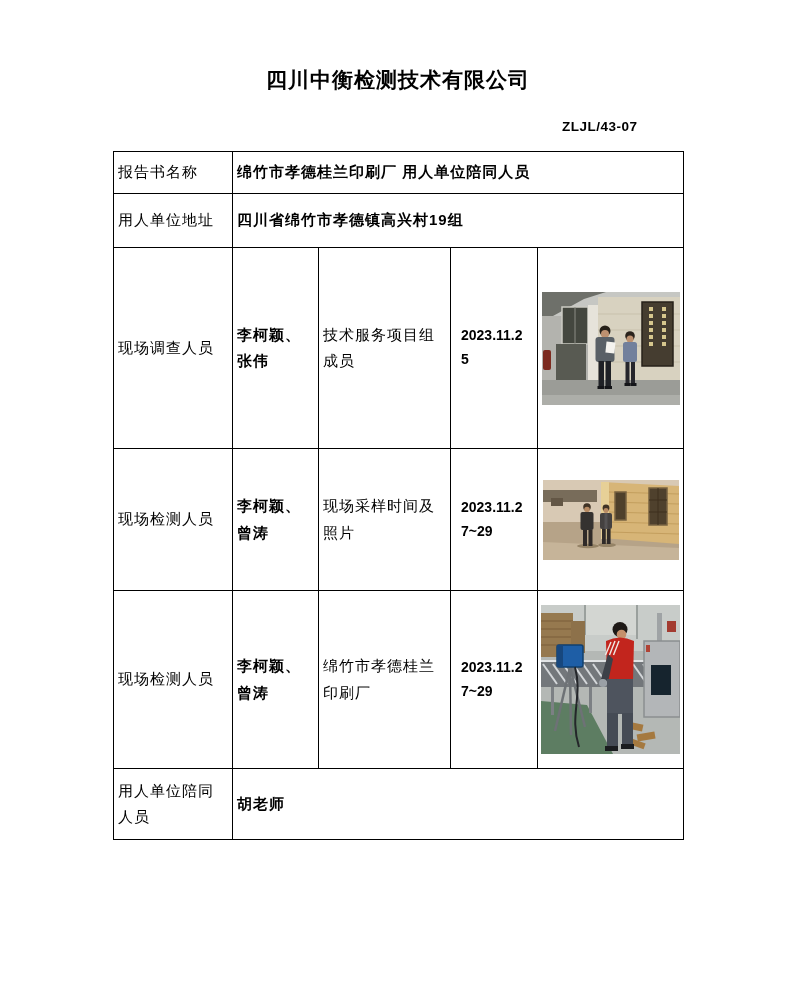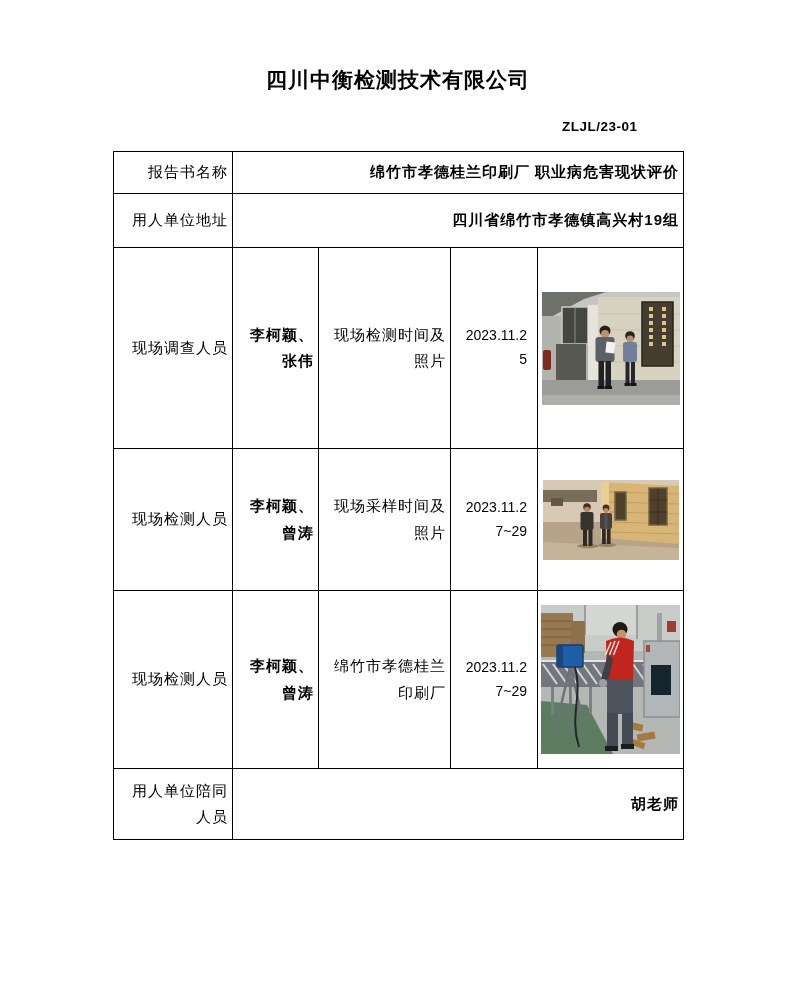--- a/index.html
+++ b/index.html
@@ -16,78 +16,78 @@
   }
   .form-title-row { position: absolute; left: 113px; top: 111px; width: 570px; height: 32px; }
   .form-title { position: absolute; left: 97px; top: 0; font-size: 21px; font-weight: 700; letter-spacing: 0.5px; }
   .doc-code  { position: absolute; left: 449px; top: 8px; font-size: 13.5px; font-weight: 700; letter-spacing: 0.5px; }
 
   table.report {
     position: absolute; left: 113px; top: 151px;
     border-collapse: collapse; table-layout: fixed; width: 570px;
   }
   td {
-    border: 1px solid #000; text-align: right; vertical-align: middle;
+    border: 1px solid #000; text-align: left; vertical-align: middle;
     font-size: 15px; line-height: 1.75; padding: 0 4px; letter-spacing: 1px;
     overflow: hidden;
   }
   .r1 td { height: 42px; }
   .r2 td { height: 45px; }
   .r3 td { height: 54px; }
   .r4 td { height: 59px; }
   .r5 td { height: 201px; }
   .r6 td { height: 142px; }
   .r7 td { height: 178px; }
   .r8 td { height: 71px; }
 
   .bold { font-weight: 700; }
   .date {
-    font-weight: 400; font-size: 14px; letter-spacing: 0;
+    font-weight: 700; font-size: 14px; letter-spacing: 0;
     word-break: break-all; padding: 0 10px; line-height: 1.7; margin-left: 16px;
   }
   .photo-cell { padding: 0; }
   .photo { display: block; margin: 0 auto; }
 </style>
 </head>
 <body>
 
 <div class="page">
 
   <div class="company-title">四川中衡检测技术有限公司</div>
 
   <div class="form-title-row">
-    <span class="doc-code">ZLJL/23-01</span>
+    <span class="doc-code">ZLJL/43-07</span>
   </div>
 
   <table class="report">
     <colgroup>
       <col style="width:119px">
         <col style="width:86px">
         <col style="width:132px">
         <col style="width:87px">
         <col style="width:146px">
     </colgroup>
 
     <tbody>
         <tr class="r1">
       <td>报告书名称</td>
-      <td class="bold" colspan="4">绵竹市孝德桂兰印刷厂 职业病危害现状评价</td>
+      <td class="bold" colspan="4">绵竹市孝德桂兰印刷厂 用人单位陪同人员</td>
     </tr>
 
 
     <tr class="r3">
       <td>用人单位地址</td>
       <td class="bold" colspan="4">四川省绵竹市孝德镇高兴村19组</td>
     </tr>
 
 
     <tr class="r5">
       <td>现场调查人员</td>
       <td class="bold">李柯颖、张伟</td>
-      <td>现场检测时间及照片</td>
+      <td>技术服务项目组成员</td>
       <td class="date">2023.11.25</td>
       <td class="photo-cell">
         <svg class="photo" width="138" height="113" viewBox="0 0 138 113" role="img" aria-label="两名调查人员在印刷厂门口墙牌前合影">
           <rect width="138" height="113" fill="#c6c7c3"></rect>
           <polygon points="0,0 64,0 42,7 0,30" fill="#6e706a"></polygon>
           <rect x="0" y="24" width="58" height="66" fill="#b3b3ae"></rect>
           <rect x="20" y="15" width="26" height="37" fill="#44473f" stroke="#ccccc4" stroke-width="1.5"></rect>
           <line x1="33" y1="15" x2="33" y2="52" stroke="#8b8d85" stroke-width="1"></line>
           <rect x="14" y="52" width="30" height="38" fill="#585a52"></rect>
           <rect x="46" y="13" width="12" height="79" fill="#e6e3da"></rect>

